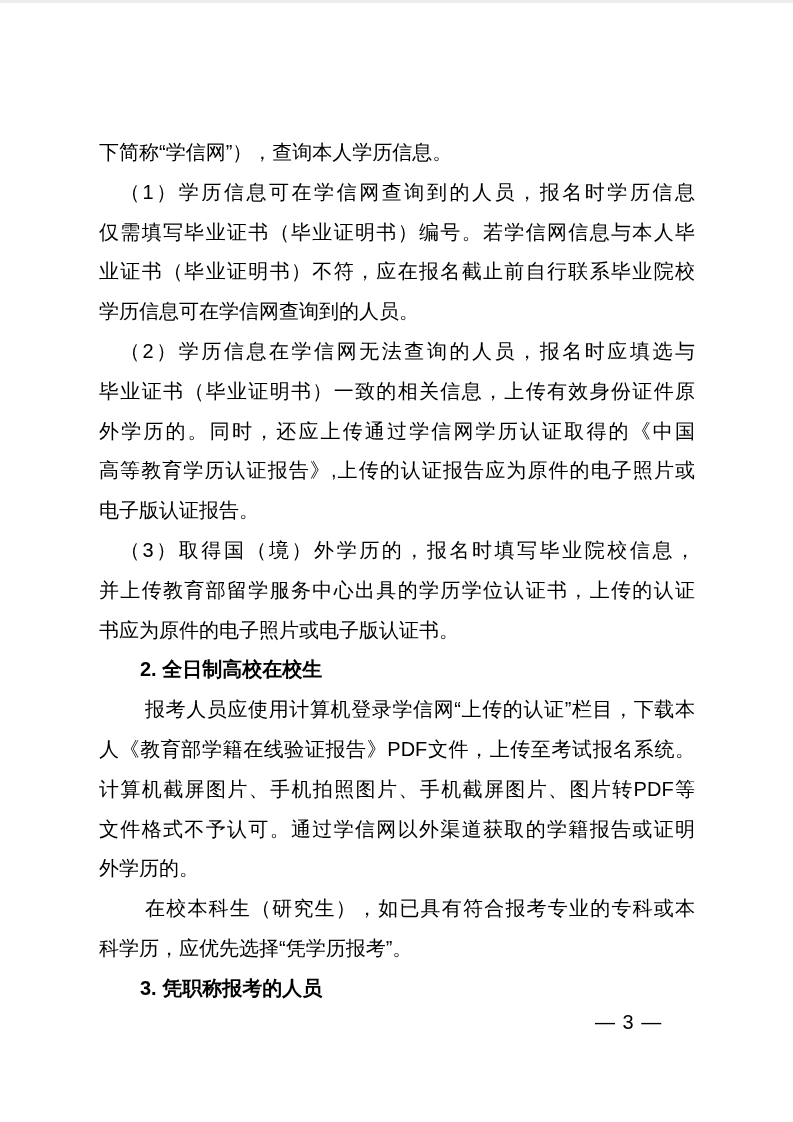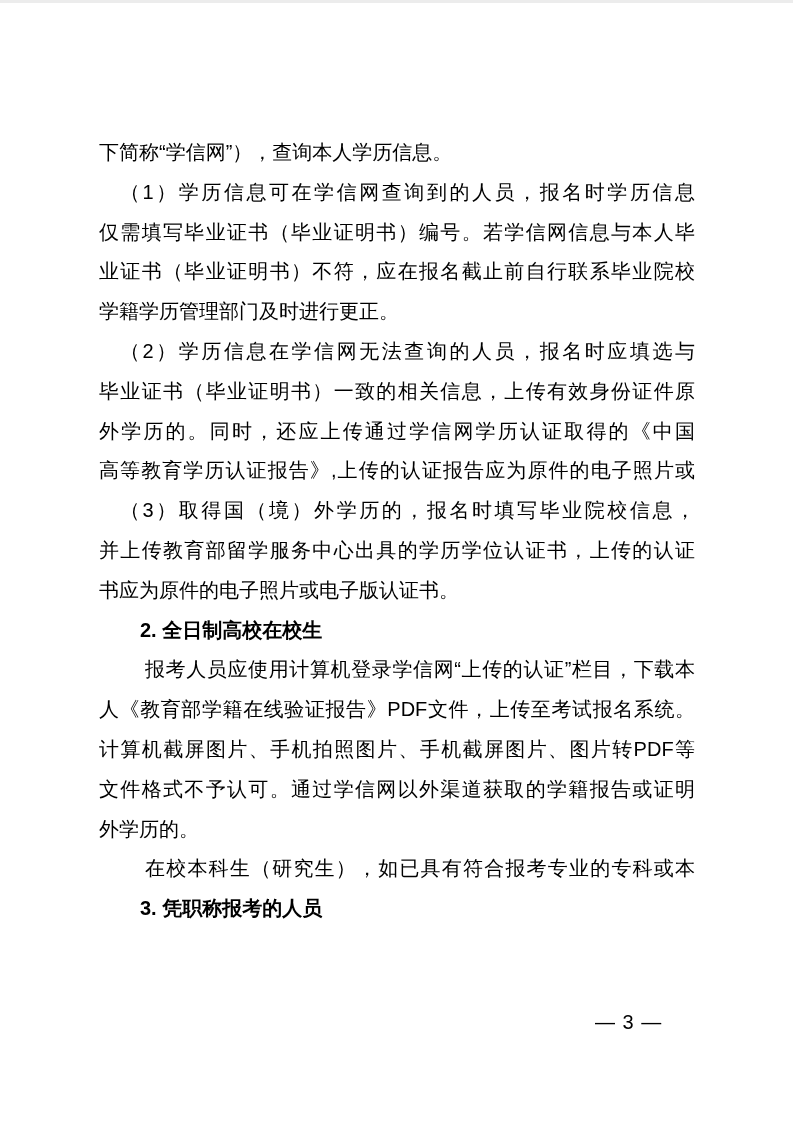--- a/index.html
+++ b/index.html
@@ -75,44 +75,46 @@
 <div class="sheet">
   <div class="scan-edge"></div>
   <div class="doc-body">
       <div class="para continuation">
         <div class="line first last">下简称“学信网”），查询本人学历信息。</div>
       </div>
       <div class="para numbered">
         <div class="line first">（1）学历信息可在学信网查询到的人员，报名时学历信息</div>
         <div class="line">仅需填写毕业证书（毕业证明书）编号。若学信网信息与本人毕</div>
         <div class="line">业证书（毕业证明书）不符，应在报名截止前自行联系毕业院校</div>
-        <div class="line last">学籍学历管理部门及时进行更正。</div>
+        <div class="line last">学历信息可在学信网查询到的人员。</div>
       </div>
       <div class="para numbered">
         <div class="line first">（2）学历信息在学信网无法查询的人员，报名时应填选与</div>
         <div class="line">毕业证书（毕业证明书）一致的相关信息，上传有效身份证件原</div>
         <div class="line">外学历的。同时，还应上传通过学信网学历认证取得的《中国</div>
         <div class="line">高等教育学历认证报告》,上传的认证报告应为原件的电子照片或</div>
+        <div class="line last">电子版认证报告。</div>
       </div>
       <div class="para numbered">
         <div class="line first">（3）取得国（境）外学历的，报名时填写毕业院校信息，</div>
         <div class="line">并上传教育部留学服务中心出具的学历学位认证书，上传的认证</div>
         <div class="line last">书应为原件的电子照片或电子版认证书。</div>
       </div>
       <div class="para heading">
         <div class="line first last">2. 全日制高校在校生</div>
       </div>
       <div class="para body">
         <div class="line first">报考人员应使用计算机登录学信网“上传的认证”栏目，下载本</div>
         <div class="line">人《教育部学籍在线验证报告》PDF文件，上传至考试报名系统。</div>
         <div class="line">计算机截屏图片、手机拍照图片、手机截屏图片、图片转PDF等</div>
         <div class="line">文件格式不予认可。通过学信网以外渠道获取的学籍报告或证明</div>
         <div class="line last">外学历的。</div>
       </div>
       <div class="para body">
         <div class="line first">在校本科生（研究生），如已具有符合报考专业的专科或本</div>
+        <div class="line last">科学历，应优先选择“凭学历报考”。</div>
       </div>
       <div class="para heading">
         <div class="line first last">3. 凭职称报考的人员</div>
       </div>
     </div>
   <div class="page-number">— 3 —</div>
 </div>
 
 </body></html>

